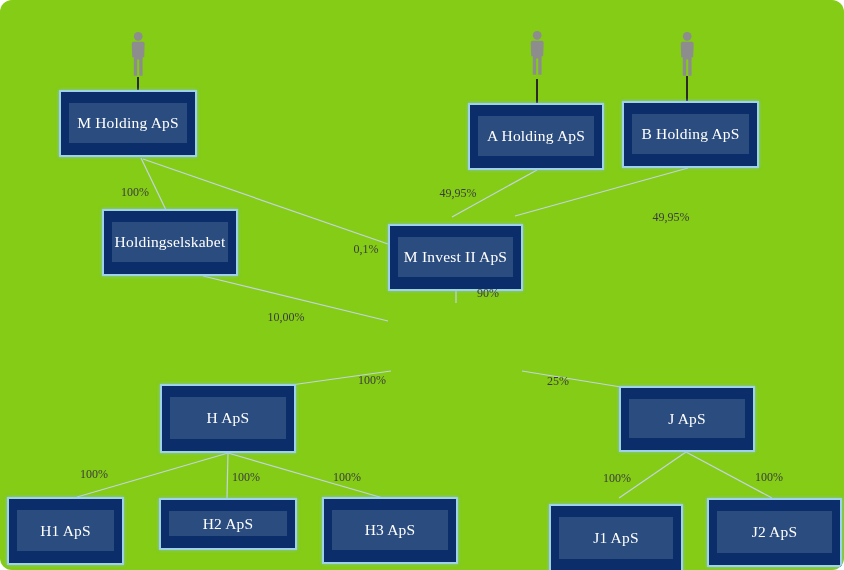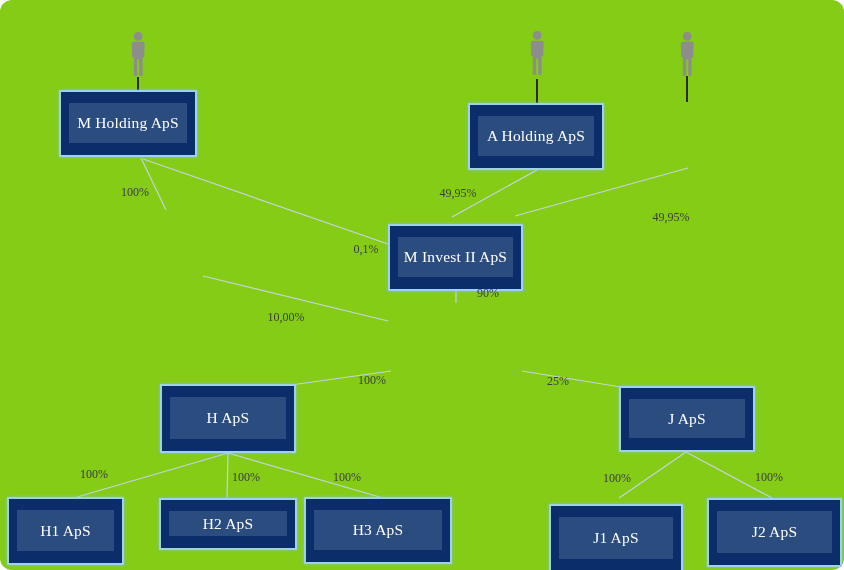--- a/index.html
+++ b/index.html
@@ -78,36 +78,42 @@
       <path d="M5.2,12 Q5.2,10.2 7.2,10.2 L16.8,10.2 Q18.8,10.2 18.8,12 L18.3,26.5 L16.6,26.5 L16.6,46 L13.1,46 L13.1,29 L10.9,29 L10.9,46 L7.4,46 L7.4,26.5 L5.7,26.5 Z"></path>
     </g>
   </svg>
 
   <div class="node" style="left:59px;top:90px;width:138px;height:67px">
     <div class="node-inner">M Holding ApS</div>
   </div>
   <div class="node" style="left:468px;top:103px;width:136px;height:67px">
     <div class="node-inner">A Holding ApS</div>
   </div>
+  <div class="node" style="left:622px;top:101px;width:137px;height:67px">
+    <div class="node-inner">B Holding ApS</div>
+  </div>
+  <div class="node" style="left:102px;top:209px;width:136px;height:67px">
+    <div class="node-inner">Holdingselskabet</div>
+  </div>
   <div class="node" style="left:388px;top:224px;width:135px;height:67px">
     <div class="node-inner">M Invest II ApS</div>
   </div>
   <div class="node" style="left:619px;top:386px;width:136px;height:66px">
     <div class="node-inner">J ApS</div>
   </div>
   <div class="node" style="left:160px;top:384px;width:136px;height:69px">
     <div class="node-inner">H ApS</div>
   </div>
   <div class="node" style="left:7px;top:497px;width:117px;height:68px">
     <div class="node-inner">H1 ApS</div>
   </div>
   <div class="node" style="left:159px;top:498px;width:138px;height:52px">
     <div class="node-inner">H2 ApS</div>
   </div>
-  <div class="node" style="left:304px;top:497px;width:148px;height:67px">
+  <div class="node" style="left:322px;top:497px;width:136px;height:67px">
     <div class="node-inner">H3 ApS</div>
   </div>
   <div class="node" style="left:549px;top:504px;width:134px;height:69px">
     <div class="node-inner">J1 ApS</div>
   </div>
   <div class="node" style="left:707px;top:498px;width:135px;height:69px">
     <div class="node-inner">J2 ApS</div>
   </div>
 
   <span class="pct" style="left:135px;top:192px">100%</span>

